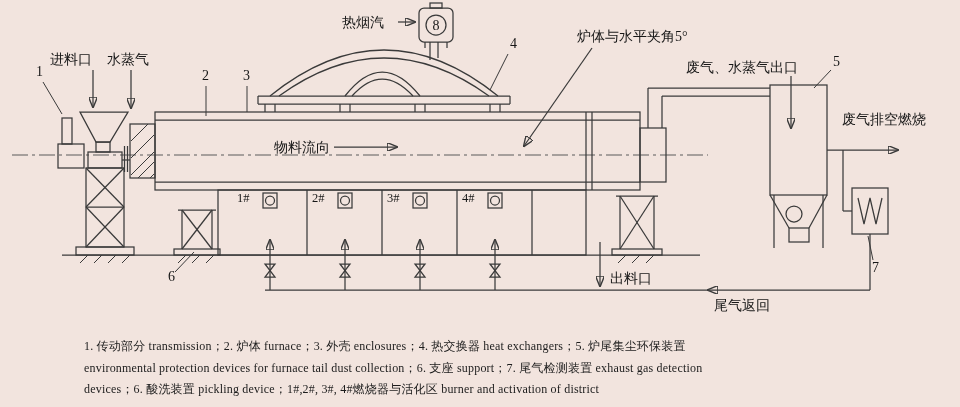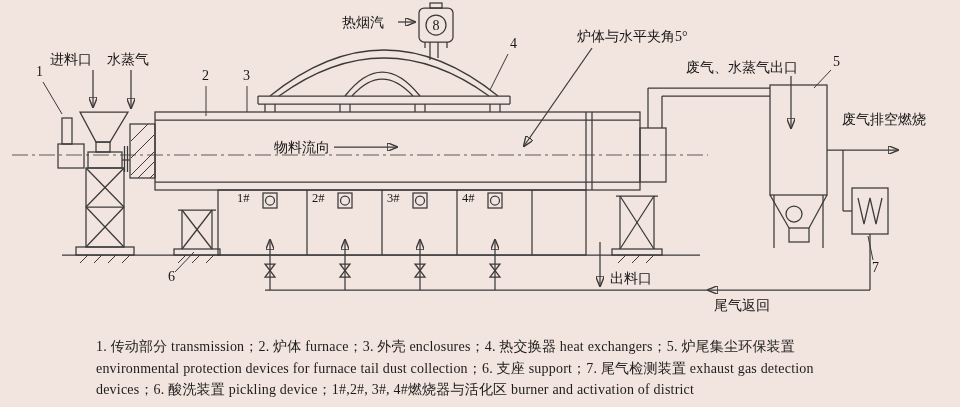--- a/index.html
+++ b/index.html
@@ -20,24 +20,23 @@
   svg .bgfill{fill:#f2e4de;}
   svg text{
     stroke:none;fill:#161616;
     font-family:"Liberation Serif","DejaVu Sans",serif;
     font-size:14px;
   }
   svg text.num{font-size:14px;}
   svg text.burner{font-size:12.5px;}
   .caption{
     padding:4px 20px 0 84px;
-    font-size:14px;
+    font-size:12px;
     line-height:21.5px;
     letter-spacing:.2px;
-    margin-left:12px;
   }
 </style>
 </head>
 <body>
 
 <div class="page">
 
 <svg width="960" height="332" viewBox="0 0 960 332">
   <defs>
     <marker id="arr" viewBox="0 0 10 8" refX="9" refY="4" markerWidth="9" markerHeight="7" orient="auto-start-reverse">

